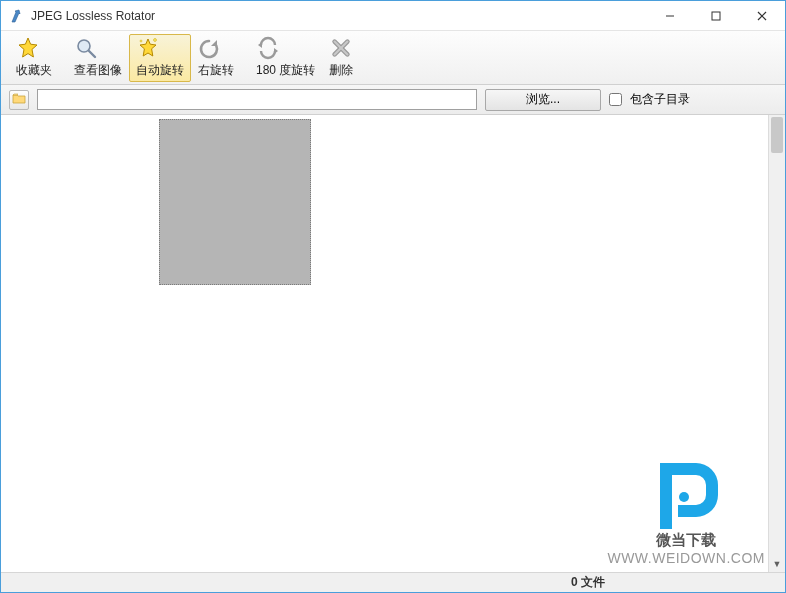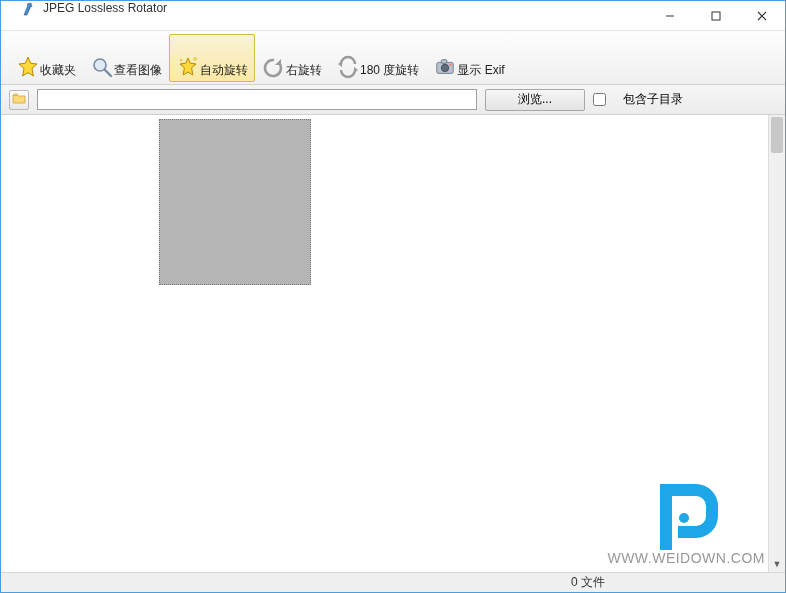--- a/index.html
+++ b/index.html
@@ -11,21 +11,22 @@
       height: 593px;
       overflow: hidden;
       border: 1px solid #4a9edb;
       position: relative;
     }
     
     .titlebar {
       height: 30px;
       background: #ffffff;
       display: flex;
-      padding-left: 20px;
+      align-items: center;
+      padding-left: 8px;
       border-bottom: 1px solid #e5e5e5;
     }
     .titlebar .app-icon {
       width: 16px; height: 16px;
       margin-right: 6px;
     }
     .titlebar .title {
       flex: 1;
       color: #333;
       font-size: 12px;
@@ -44,21 +45,22 @@
     .toolbar {
       height: 54px;
       background: linear-gradient(#fdfdfd, #f0f0f0);
       border-bottom: 1px solid #d0d0d0;
       display: flex;
       align-items: center;
       padding: 2px 8px;
     }
     .tool-btn {
       display: flex;
-      align-items: flex-end;
+      flex-direction: column;
+      align-items: flex-start;
       justify-content: center;
       padding: 2px 6px;
       min-width: 58px;
       height: 48px;
       border: 1px solid transparent;
       border-radius: 2px;
       cursor: default;
     }
     .tool-btn.selected {
       background: linear-gradient(#f8f3d8, #fbe9a3);
@@ -93,30 +95,30 @@
     }
     .path-input {
       flex: 0 0 440px;
       height: 21px;
       border: 1px solid #a0a0a0;
       background: #fff;
       padding: 0 4px;
       font-size: 12px;
     }
     .browse-btn {
-      width: 100px; height: 22px;
+      width: 116px; height: 22px;
       background: linear-gradient(#f6f6f6,#e4e4e4);
       border: 1px solid #a8a8a8;
       border-radius: 2px;
       font-size: 12px;
       display:flex; align-items:center; justify-content:center;
       cursor: default;
     }
     .chk-wrap {
-      display: flex; align-items: center; gap: 17px;
+      display: flex; align-items: center; gap: 8px;
       font-size: 12px;
     }
     .chk-wrap input { width:13px; height:13px; margin:0; }
     
     .content {
       position: relative;
       height: calc(100% - 30px - 54px - 30px - 20px);
       background: #ffffff;
       overflow: hidden;
     }
@@ -163,20 +165,21 @@
     }
     
     .statusbar {
       height: 20px;
       background: #f0f0f0;
       border-top: 1px solid #d6d6d6;
       display: flex;
       align-items: center;
       font-size: 12px;
       color: #333;
+      font-weight: bold;
     }
     .statusbar .spacer { flex: 1; }
     .statusbar .status-text { padding-right: 180px; }
   </style>
 </head>
 <body>
 
 <div class="titlebar">
   <span class="app-icon">
     <svg viewBox="0 0 16 16" width="16" height="16">
@@ -252,32 +255,30 @@
       <svg viewBox="0 0 24 24" width="24" height="24">
         <path d="M5 9a7 7 0 0 1 14 0" fill="none" stroke="#9a9a9a" stroke-width="2.4"></path>
         <path d="M19 15a7 7 0 0 1-14 0" fill="none" stroke="#9a9a9a" stroke-width="2.4"></path>
         <path d="M2 9l4-3v6z" fill="#9a9a9a"></path>
         <path d="M22 15l-4 3v-6z" fill="#9a9a9a"></path>
       </svg>
     </span>
     <span class="lbl">180 度旋转</span>
   </div>
 
-
-  <div class="tool-btn">
-    <span class="icon-slot">
-      <svg viewBox="0 0 24 24" width="24" height="22">
-          <rect x="3" y="7" width="18" height="12" rx="2" fill="#b8c1cc" stroke="#6f7a88" stroke-width="1"></rect>
-          <rect x="8" y="4" width="6" height="4" rx="1" fill="#b8c1cc" stroke="#6f7a88" stroke-width="1"></rect>
-          <circle cx="12" cy="13" r="4" fill="#5f6c7b" stroke="#3f4a57" stroke-width="1"></circle>
-          <circle cx="18" cy="9.5" r="1" fill="#ff6b4a"></circle>
-        </svg>
-    </span>
-    <span class="lbl">显示 Exif</span>
-  </div>
+  <div class="tool-btn">
+    <span class="icon-slot">
+      <svg viewBox="0 0 24 24" width="22" height="22">
+          <path d="M5 5l14 14M19 5L5 19" stroke="#9a9a9a" stroke-width="5" stroke-linecap="round"></path>
+          <path d="M5 5l14 14M19 5L5 19" stroke="#c8c8c8" stroke-width="2.4" stroke-linecap="round"></path>
+        </svg>
+    </span>
+    <span class="lbl">删除</span>
+  </div>
+
 
 
 </div>
 
 <div class="pathbar">
   <div class="folder-icon-btn">
     <span>
       <svg width="14" height="12" viewBox="0 0 14 12">
           <path d="M1 3h4l1 1h7v7H1z" fill="#ffd97a" stroke="#caa43d" stroke-width="0.8"></path>
           <path d="M1 3h4l1-1h-4z" fill="#ffe7a8" stroke="#caa43d" stroke-width="0.6"></path>
@@ -297,20 +298,21 @@
 <div class="content">
   <div class="thumb"></div>
 
   <div class="watermark">
     <div class="logo">
       <svg viewBox="0 0 80 74" width="80" height="74">
         <path d="M14 8 h36 a22 22 0 0 1 22 22 v10 a22 22 0 0 1 -22 22 h-18 v-12 h18 a10 10 0 0 0 10-10 v-10 a10 10 0 0 0 -10-10 h-24 v54 h-12 z" fill="#1ea7e8"></path>
         <circle cx="38" cy="42" r="5" fill="#1ea7e8"></circle>
       </svg>
     </div>
+    <div class="wtext">微当下载</div>
     <div class="wurl">WWW.WEIDOWN.COM</div>
   </div>
 
   <div class="vscroll">
     <div class="thumb-handle"></div>
     <div class="arrow-down">▼</div>
   </div>
 </div>
 
 <div class="statusbar">

